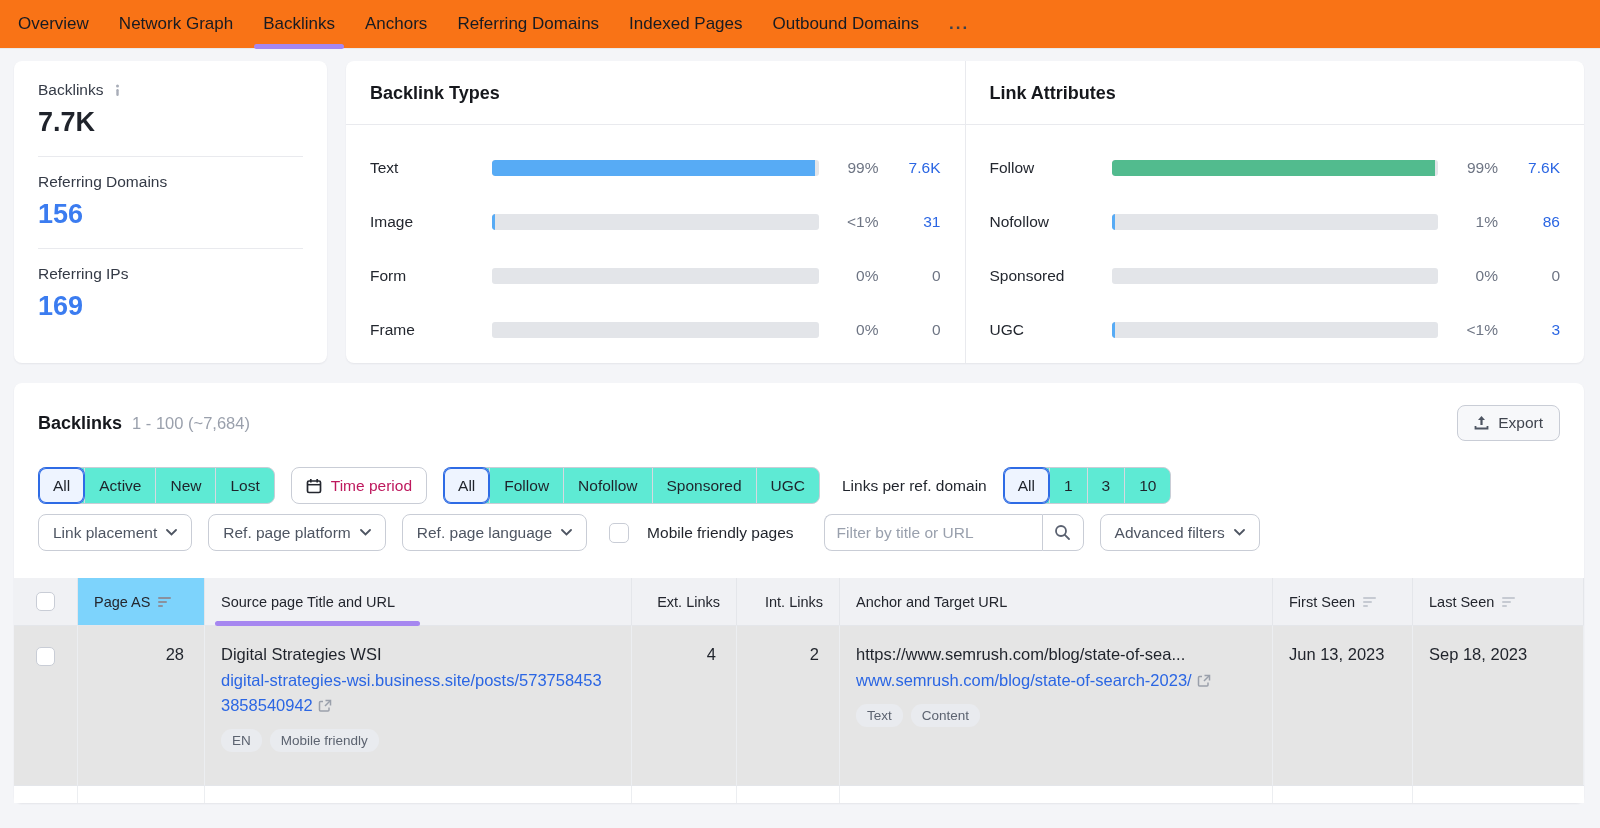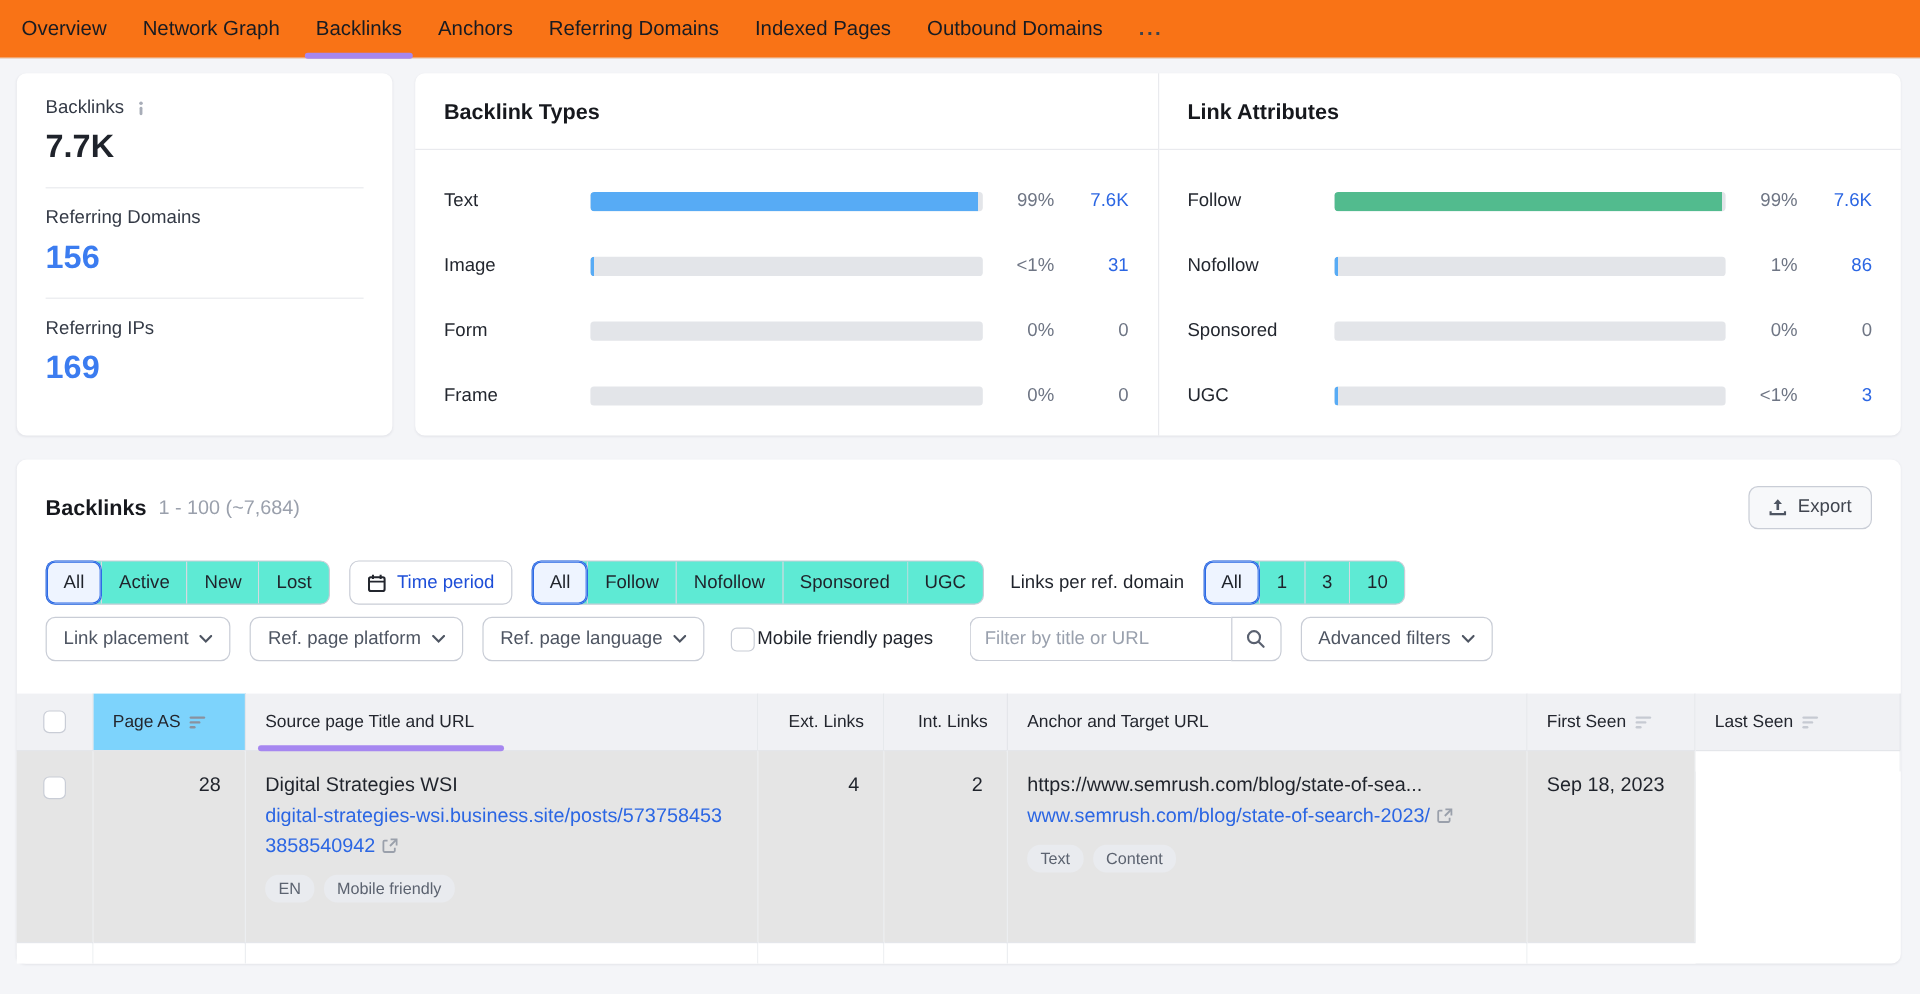--- a/index.html
+++ b/index.html
@@ -62,24 +62,24 @@
   .filters.second { margin-top:10px; }
   .seg-group { display:flex; border:1px solid #c9cdd6; border-radius:8px; background:#5eead4; height:37px; }
   .seg-item { padding:0 14px; display:flex; align-items:center; font-size:15.5px; color:#1f232b;
     border-left:1px solid #d6d9e0; cursor:pointer; white-space:nowrap; }
   .seg-item:first-child { border-left:none; border-radius:7px 0 0 7px; }
   .seg-item:last-child { border-radius:0 7px 7px 0; }
   .seg-item.selected { box-shadow:0 0 0 1px #2e6be5 inset, 0 0 0 1px #2e6be5;
     background:#eef4ff; border-radius:7px; z-index:1; position:relative; border-left-color:transparent; }
   .btn { height:37px; display:flex; align-items:center; gap:9px; border:1px solid #c9cdd6;
     border-radius:8px; background:#fff; padding:0 14px; font-size:15.5px; color:#4e5562; cursor:pointer; white-space:nowrap; }
-  .btn .muted { color:#1d4ed8; }
+  .btn .muted { color:#be185d; }
   .inline-label { font-size:15.5px; color:#1f232b; white-space:nowrap; }
   .checkbox { width:20px; height:20px; border:1px solid #c9cdd6; border-radius:5px; background:#fff; flex:none; cursor:pointer; }
-  .check-wrap { display:flex; align-items:center; gap:2px; cursor:pointer; }
+  .check-wrap { display:flex; align-items:center; gap:18px; cursor:pointer; }
   .search-wrap { display:flex; height:37px; }
   .search-input { width:218px; height:37px; border:1px solid #c9cdd6; border-right:none;
     border-radius:8px 0 0 8px; padding:0 12px; font-size:15.5px; color:#1f232b; outline:none;
     font-family:"Liberation Sans","DejaVu Sans",sans-serif; }
   .search-input::placeholder { color:#99a0ad; }
   .search-btn { width:42px; border:1px solid #c9cdd6; border-radius:0 8px 8px 0; background:#fff;
     display:flex; align-items:center; justify-content:center; cursor:pointer; }
   
   .grid { margin-top:27px; display:grid; grid-template-columns:64px 127px 427px 105px 103px 433px 140px 1fr; }
   .gh { background:#f0f1f4; height:47px; display:flex; align-items:center; font-size:14.5px;
@@ -386,20 +386,21 @@
         <div class="a-link" style="margin-top:4px; max-width:390px;"><span>www.semrush.com/blog/state-of-search-2023/</span><svg class="ext-icon" width="14" height="14" viewBox="0 0 14 14">
               <path d="M5 2.5 H2.5 A1 1 0 0 0 1.5 3.5 V11 A1 1 0 0 0 2.5 12 H10 A1 1 0 0 0 11 11 V8.5" fill="none" stroke="#9aa0ab" stroke-width="1.5"></path>
               <path d="M7.5 1.5 H12.5 V6.5" fill="none" stroke="#9aa0ab" stroke-width="1.5"></path>
               <line x1="12.2" y1="1.8" x2="7" y2="7" stroke="#9aa0ab" stroke-width="1.5"></line>
             </svg></div>
         <div class="badges">
           <span class="badge">Text</span>
           <span class="badge">Content</span>
         </div>
       </div>
+      <div class="gc">Jun 13, 2023</div>
       <div class="gc">Sep 18, 2023</div>
 
       <div class="partial-row"></div>
       <div class="partial-row"></div>
       <div class="partial-row"></div>
       <div class="partial-row"></div>
       <div class="partial-row"></div>
       <div class="partial-row"></div>
       <div class="partial-row"></div>
       <div class="partial-row"></div>

